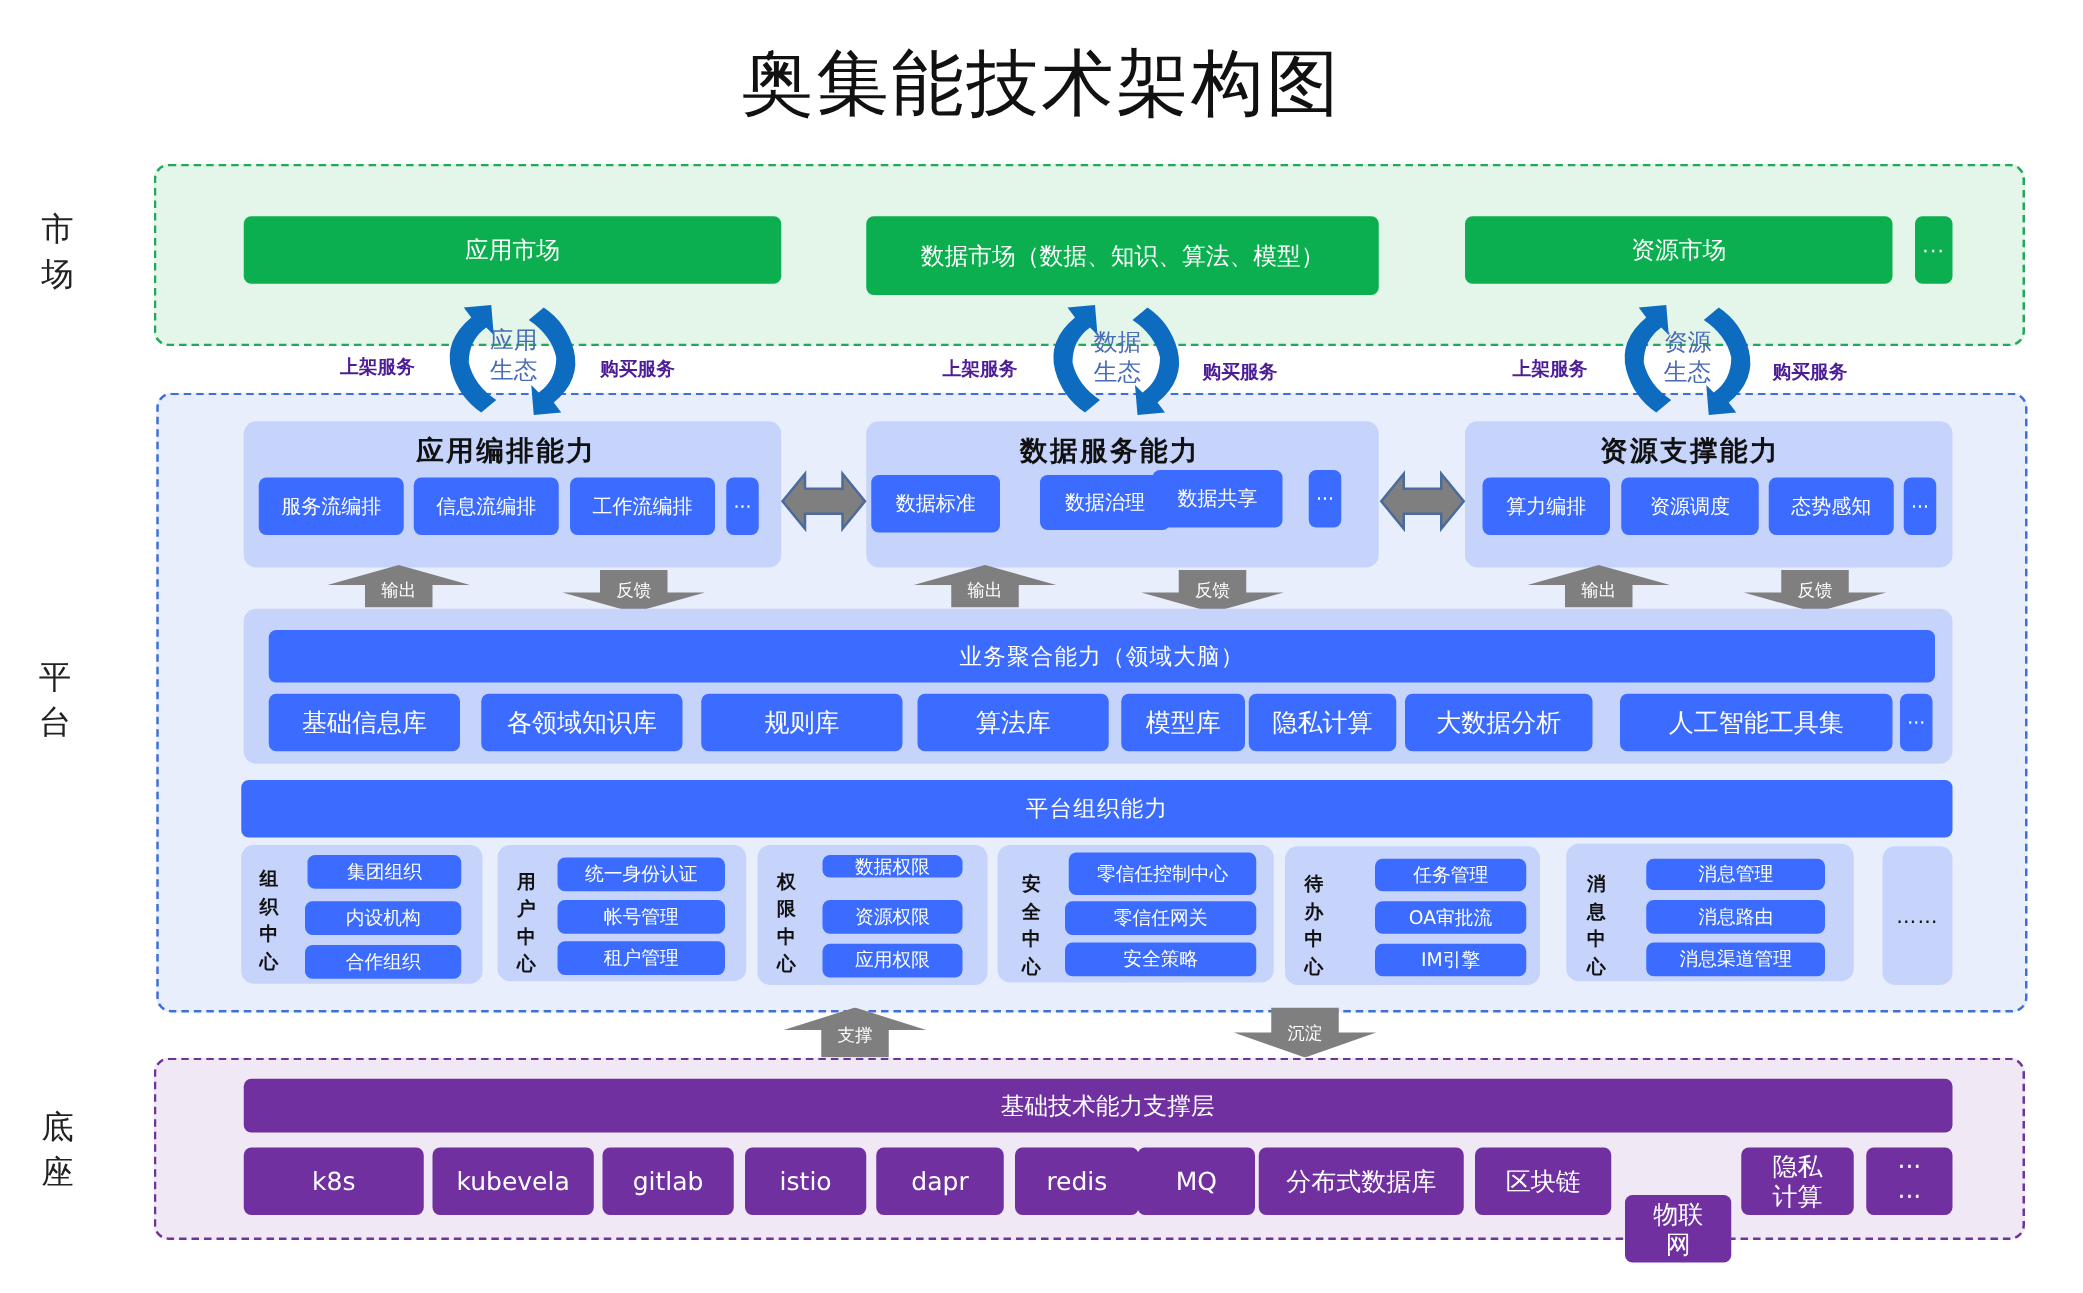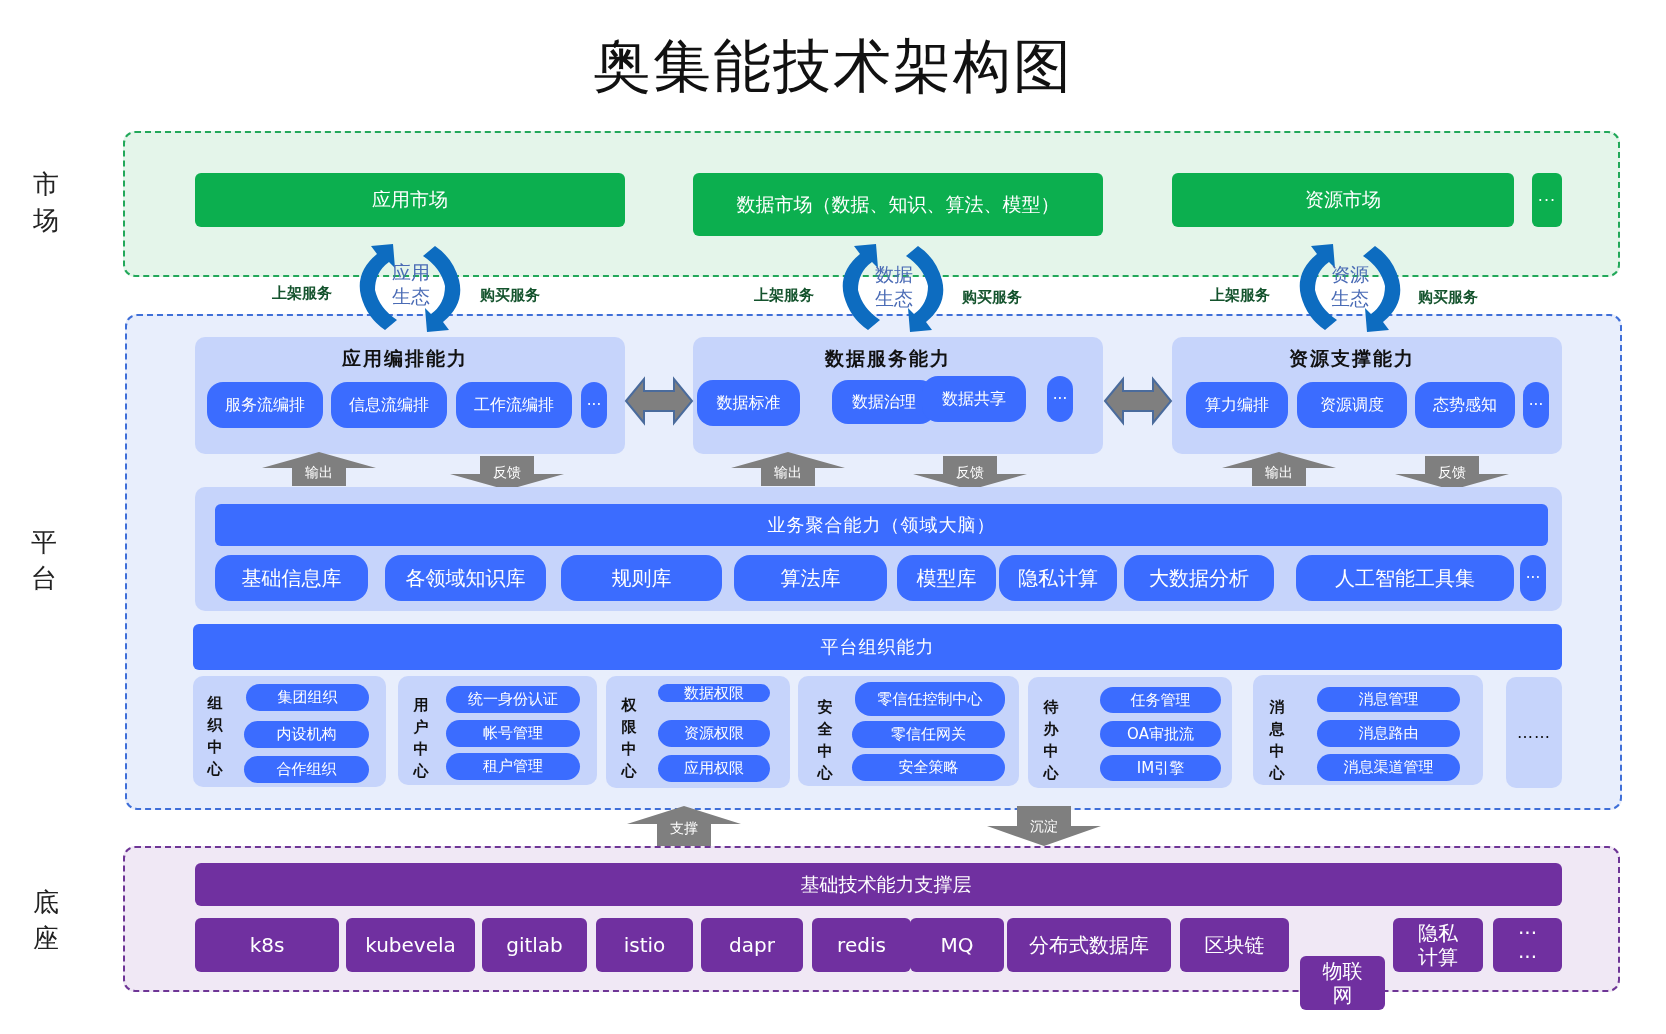--- a/index.html
+++ b/index.html
@@ -10,29 +10,29 @@
   }
   .abs { position:absolute; box-sizing:border-box; }
   .title { left:0; width:1666px; top:28px; text-align:center; font-size:58px; color:#111; letter-spacing:2px; }
   .side-label { font-size:26px; color:#222; width:40px; text-align:center; line-height:36px; }
   .zone { border-radius:12px; }
   .zone-market { background:#e4f5ea; border:2px dashed #22a85a; }
   .zone-platform { background:#e8eefc; border:2px dashed #3f6fd8; }
   .zone-base { background:#f0e8f5; border:2px dashed #6e3596; }
   .gbtn { background:#0caf4f; color:#fff; border-radius:6px; display:flex; align-items:center; justify-content:center; font-size:19px; }
   .panel { background:#c6d4fb; border-radius:10px; }
-  .panel-title { font-size:19px; font-weight:bold; color:#111; text-align:center; letter-spacing:2px; }
-  .bbtn { background:#3b6cff; color:#fff; border-radius:16px; display:flex; align-items:center; justify-content:center; font-size:16px; text-align:center; }
+  .panel-title { font-size:22px; font-weight:bold; color:#111; text-align:center; letter-spacing:2px; }
+  .bbtn { background:#3b6cff; color:#fff; border-radius:6px; display:flex; align-items:center; justify-content:center; font-size:16px; text-align:center; }
   .bbar { background:#3b6cff; color:#fff; border-radius:6px; display:flex; align-items:center; justify-content:center; font-size:18px; letter-spacing:1px; }
   .big { font-size:20px; }
   .sm { font-size:15px; }
   .vlabel { font-size:15px; color:#111; width:18px; line-height:22px; text-align:center; font-weight:bold; }
   .pbar { background:#7030a0; color:#fff; border-radius:6px; display:flex; align-items:center; justify-content:center; font-size:19px; }
   .pbtn { background:#7030a0; color:#fff; border-radius:6px; display:flex; align-items:center; justify-content:center; font-size:20px; text-align:center; line-height:24px; }
-  .small-label { font-size:15px; color:#14532d; font-weight:bold; }
+  .small-label { font-size:15px; color:#4c1d95; font-weight:bold; }
   .eco-text { font-size:19px; color:#4a6bb5; text-align:center; line-height:24px; width:50px; }
   .garrow-label { font-size:14px; color:#fff; text-align:center; }
   .dots { color:#fff; font-size:16px; letter-spacing:1px; }
 </style>
 </head>
 <body>
 
 <div class="abs title">奥集能技术架构图</div>
 
 <div class="abs side-label" style="left:26px; top:166px; white-space:pre-line;">市

